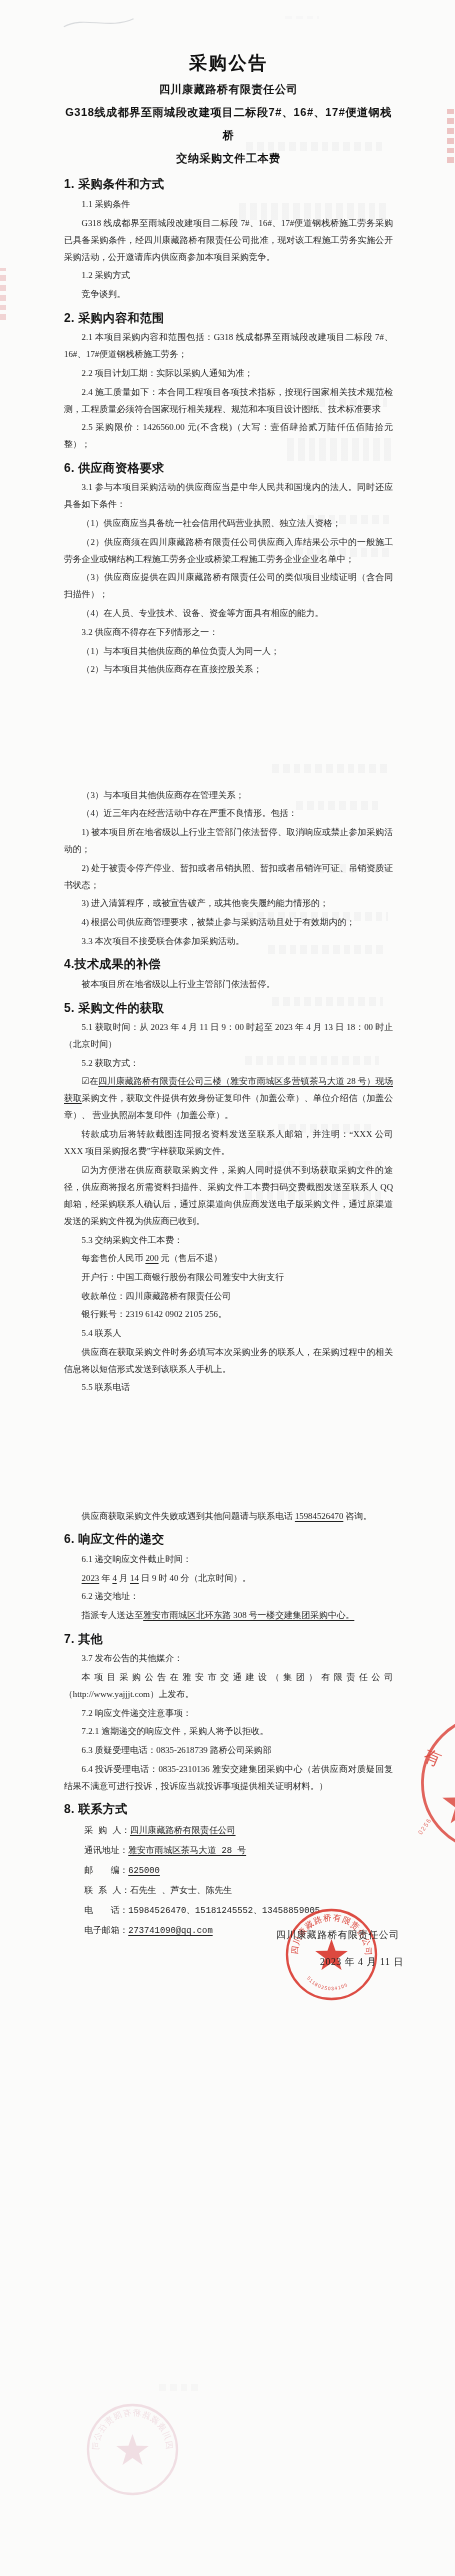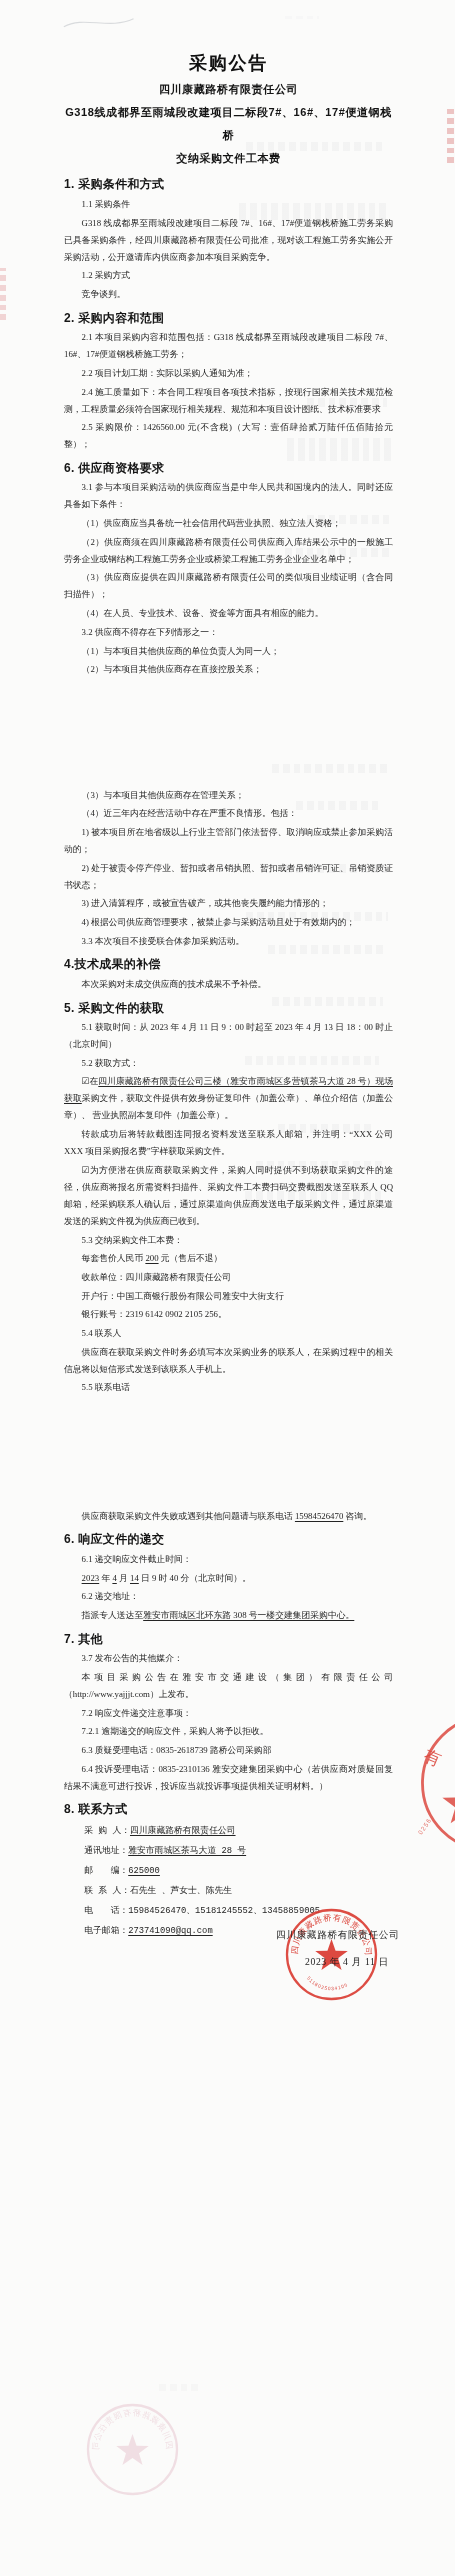--- a/index.html
+++ b/index.html
@@ -93,31 +93,31 @@
       <p class="blk sub"><span>（2）与本项目其他供应商存在直接控股关系；</span></p>
       <div class="gap" style="height: 105px;"></div>
       <p class="blk sub"><span>（3）与本项目其他供应商存在管理关系；</span></p>
       <p class="blk sub"><span>（4）近三年内在经营活动中存在严重不良情形。包括：</span></p>
       <p class="blk p"><span>1) 被本项目所在地省级以上行业主管部门依法暂停、取消响应或禁止参加采购活动的；</span></p>
       <p class="blk p"><span>2) 处于被责令停产停业、暂扣或者吊销执照、暂扣或者吊销许可证、吊销资质证书状态；</span></p>
       <p class="blk p"><span>3) 进入清算程序，或被宣告破产，或其他丧失履约能力情形的；</span></p>
       <p class="blk p"><span>4) 根据公司供应商管理要求，被禁止参与采购活动且处于有效期内的；</span></p>
       <p class="blk sub"><span>3.3 本次项目不接受联合体参加采购活动。</span></p>
       <h2 class="blk h"><span>4.技术成果的补偿</span></h2>
-      <p class="blk p"><span>本次采购对未成交供应商的技术成果不予补偿。</span></p>
+      <p class="blk p"><span>被本项目所在地省级以上行业主管部门依法暂停。</span></p>
       <h2 class="blk h"><span>5. 采购文件的获取</span></h2>
       <p class="blk p"><span class="b">5.1 获取时间：从 2023 年 4 月 11 日 9：00 时起至 2023 年 4 月 13 日 18：00 时止（北京时间）</span></p>
       <p class="blk sub"><span>5.2 获取方式：</span></p>
       <p class="blk p"><span>☑在</span><span class="u">四川康藏路桥有限责任公司三楼（雅安市雨城区多营镇茶马大道 28 号）现场获取</span><span>采购文件，获取文件提供有效身份证复印件（加盖公章）、单位介绍信（加盖公章）、 营业执照副本复印件（加盖公章）。</span></p>
       <p class="blk p"><span>转款成功后将转款截图连同报名资料发送至联系人邮箱，并注明：“XXX 公司 XXX 项目采购报名费”字样获取采购文件。</span></p>
       <p class="blk p"><span>☑为方便潜在供应商获取采购文件，采购人同时提供不到场获取采购文件的途径，供应商将报名所需资料扫描件、采购文件工本费扫码交费截图发送至联系人 QQ 邮箱，经采购联系人确认后，通过原渠道向供应商发送电子版采购文件，通过原渠道发送的采购文件视为供应商已收到。</span></p>
       <p class="blk sub"><span>5.3 交纳采购文件工本费：</span></p>
       <p class="blk sub"><span>每套售价人民币 </span><span class="u">200</span><span> 元（售后不退）</span></p>
+      <p class="blk sub"><span>开户行：中国工商银行股份有限公司雅安中大街支行</span></p>
       <p class="blk sub"><span>收款单位：四川康藏路桥有限责任公司</span></p>
-      <p class="blk sub"><span>开户行：中国工商银行股份有限公司雅安中大街支行</span></p>
       <p class="blk sub"><span>银行账号：</span><span class="b">2319 6142 0902 2105 256</span><span>。</span></p>
       <p class="blk sub"><span>5.4 联系人</span></p>
       <p class="blk p"><span>供应商在获取采购文件时务必填写本次采购业务的联系人，在采购过程中的相关信息将以短信形式发送到该联系人手机上。</span></p>
       <p class="blk sub"><span>5.5 联系电话</span></p>
       <div class="gap" style="height: 108px;"></div>
       <p class="blk p"><span>供应商获取采购文件失败或遇到其他问题请与联系电话 </span><span class="u">15984526470</span><span> 咨询。</span></p>
       <h2 class="blk h"><span>6. 响应文件的递交</span></h2>
       <p class="blk sub"><span>6.1 递交响应文件截止时间：</span></p>
       <p class="blk sub"><span class="u">2023</span><span> 年 </span><span class="u">4</span><span> 月 </span><span class="u">14</span><span> 日 9 时 40 分（北京时间）。</span></p>
       <p class="blk sub"><span>6.2 递交地址：</span></p>
@@ -151,21 +151,21 @@
         <text font-size="14.5" fill="#d93a30" letter-spacing="1.5" font-family="Liberation Serif, serif" opacity=".95">
           <textPath href="#arcMain" startOffset="0">四川康藏路桥有限责任公司</textPath>
         </text>
         <polygon fill="#d93a30" opacity=".92" points="85,58 92.1,78.3 113.5,78.7 96.4,91.7 102.6,112.3 85,100 67.4,112.3 73.6,91.7 56.5,78.7 77.9,78.3"></polygon>
         <path id="arcCodeMain" d="M 38 122 A 56 56 0 0 0 132 122" fill="none"></path>
         <text font-size="8.5" fill="#d93a30" letter-spacing="1.5" font-family="Liberation Sans, sans-serif" opacity=".9">
           <textPath href="#arcCodeMain" startOffset="6">5118025034105</textPath>
         </text>
       </svg>
       <div class="stamp-overlay" style="left:212px;top:-11.4px">四川康藏路桥有限责任公司</div>
-      <div class="stamp-overlay" style="left:241px;top:15px">2023 年 4 月 11 日</div>
+      <div class="stamp-overlay" style="left:256px;top:15px">2023 年 4 月 11 日</div>
     </div>
     </div>
 
   <svg class="bottom-stamp" width="97" height="97" viewBox="0 0 170 170">
     <circle cx="85" cy="85" r="78" fill="none" stroke="#dba6b5" stroke-width="4"></circle>
     <path id="arcFaint" d="M 25 85 A 60 60 0 1 1 145 85" fill="none"></path>
     <text font-size="14.5" fill="#dba6b5" letter-spacing="1.5" font-family="Liberation Serif, serif">
       <textPath href="#arcFaint" startOffset="0">四川康藏路桥有限责任公司</textPath>
     </text>
     <polygon fill="#dba6b5" points="85,58 92.1,78.3 113.5,78.7 96.4,91.7 102.6,112.3 85,100 67.4,112.3 73.6,91.7 56.5,78.7 77.9,78.3"></polygon>

